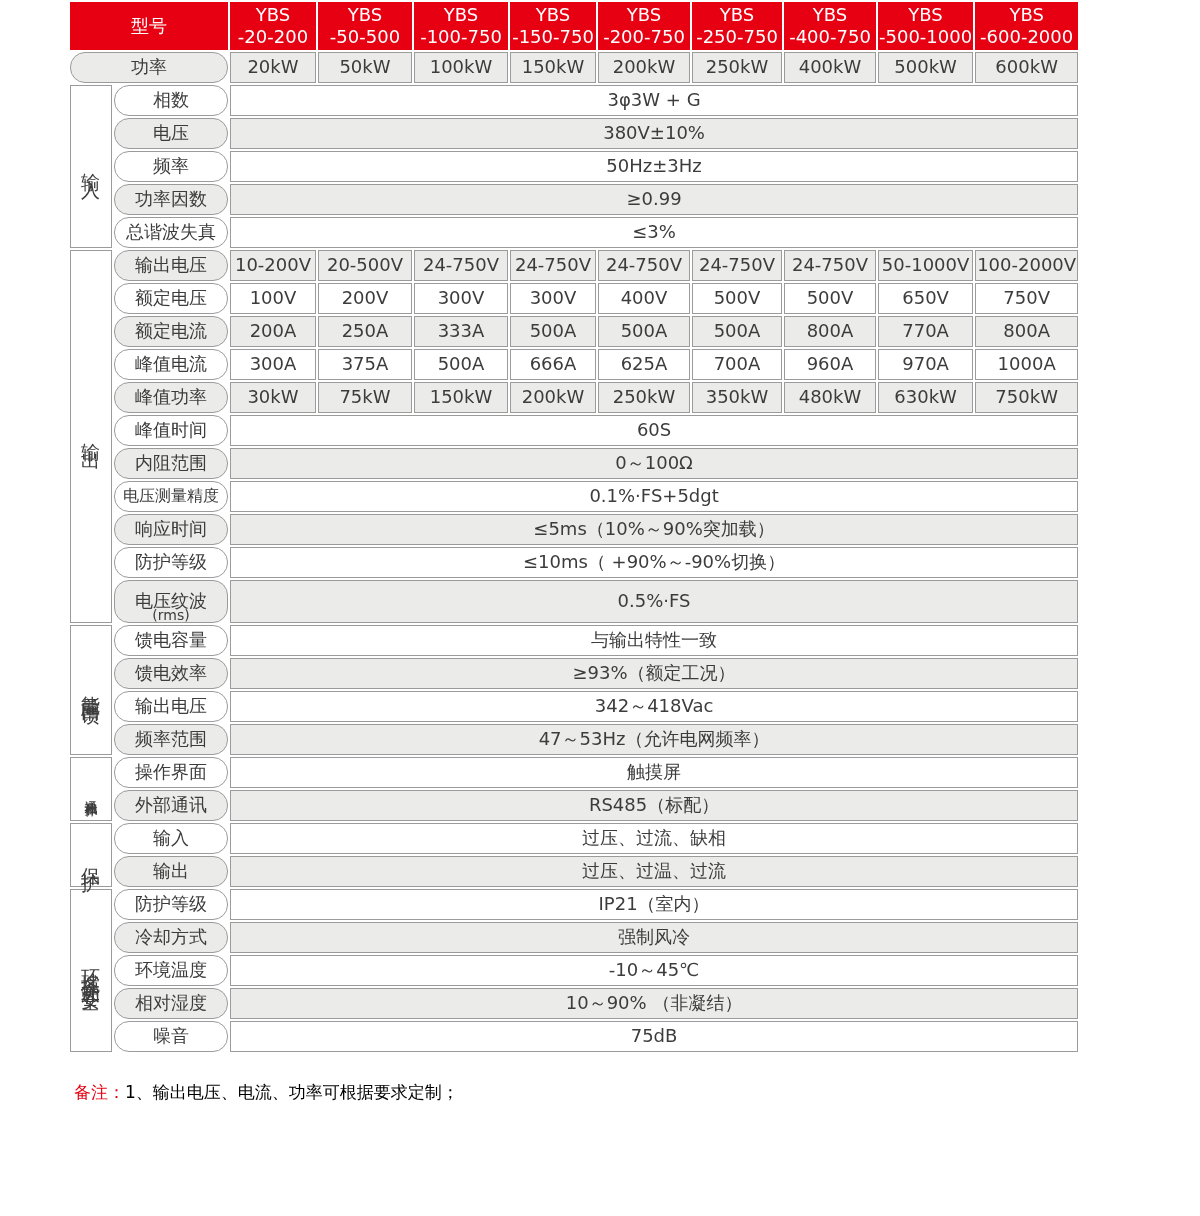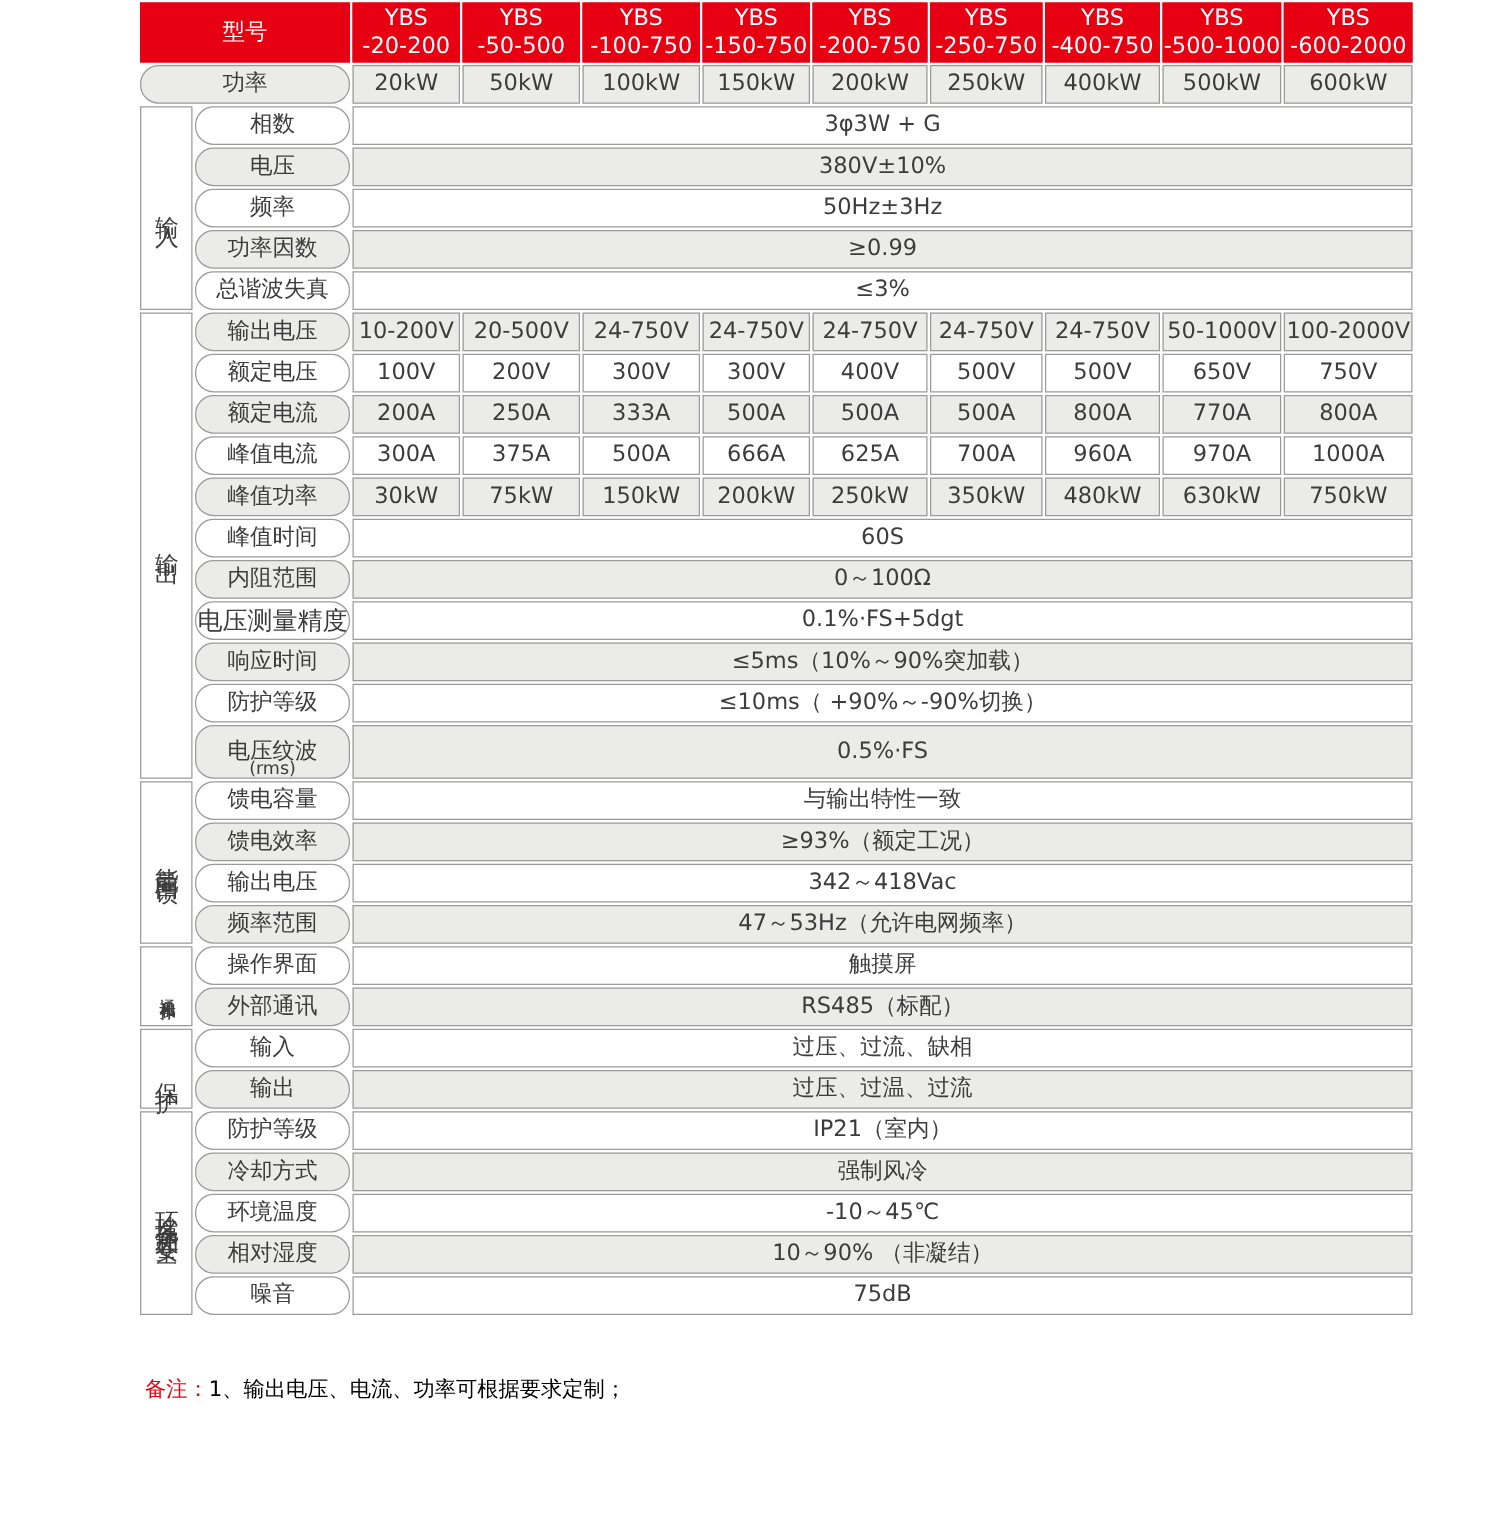--- a/index.html
+++ b/index.html
@@ -2,21 +2,21 @@
 <html><head>
 <meta charset="utf-8">
 <style>
   * { box-sizing: border-box; }
   html, body { margin: 0; padding: 0; }
   body {
     width: 1200px; height: 1216px; background: #ffffff;
     font-family: "DejaVu Sans", "Liberation Sans", sans-serif;
     color: #3c3c3c;
   }
-  .page { padding-left: 110px; padding-top: 0; }
+  .page { padding-left: 68px; padding-top: 0; }
 
   table.spec {
     border-collapse: separate;
     border-spacing: 2px;
     table-layout: fixed;
   }
   .spec td {
     border: 1px solid #9b9b9b;
     background: #ffffff;
     text-align: center;
@@ -57,21 +57,21 @@
 
   .lbl { font-size: 18px; border-radius: 15px; }
   .lbl-main { display: block; line-height: 1; margin-top: 11px; }
   .lbl-sub  { display: block; font-size: 14px; line-height: 0.85; }
 
   .val  { font-size: 18px; }
   .spanval { font-size: 18px; }
 
   .notes {
     display: flex;
-    margin-top: 44px;
+    margin-top: 24px;
     margin-left: 6px;
     font-size: 17px;
     line-height: 29px;
   }
   .notes-label { color: #e60012; white-space: nowrap; }
   .notes-lines div { color: #000000; }
 </style>
 </head>
 <body>
 
@@ -233,21 +233,21 @@
       </tr>
       <tr>
         <td class="lbl">峰值时间</td>
         <td colspan="9" class="spanval">60S</td>
       </tr>
       <tr>
         <td class="lbl">内阻范围</td>
         <td colspan="9" class="spanval">0～100Ω</td>
       </tr>
       <tr>
-        <td class="lbl" style="font-size:20px">电压测量精度</td>
+        <td class="lbl" style="font-size:16px">电压测量精度</td>
         <td colspan="9" class="spanval">0.1%·FS+5dgt</td>
       </tr>
       <tr>
         <td class="lbl">响应时间</td>
         <td colspan="9" class="spanval">≤5ms（10%～90%突加载）</td>
       </tr>
       <tr>
         <td class="lbl">防护等级</td>
         <td colspan="9" class="spanval">≤10ms（ +90%～-90%切换）</td>
       </tr>

